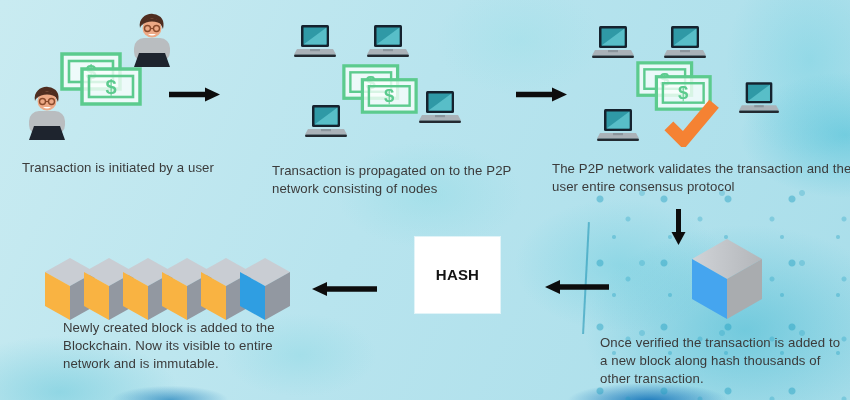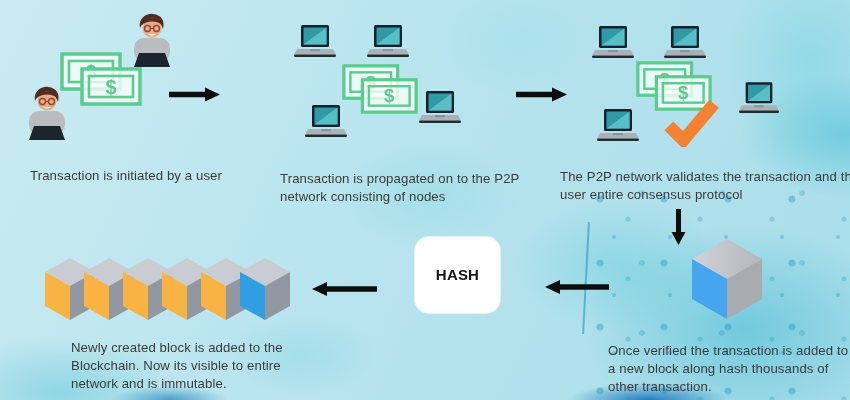--- a/index.html
+++ b/index.html
@@ -14,28 +14,27 @@
       radial-gradient(ellipse 230px 150px at 745px 330px, rgba(66,184,209,0.55), transparent 70%),
       radial-gradient(ellipse 150px 95px at 620px 265px, rgba(110,205,222,0.50), transparent 70%),
       radial-gradient(ellipse 170px 80px at 60px 392px, rgba(105,200,218,0.55), transparent 70%),
       radial-gradient(ellipse 130px 75px at 430px 195px, rgba(150,220,230,0.55), transparent 72%),
       radial-gradient(ellipse 110px 60px at 300px 355px, rgba(140,216,228,0.45), transparent 70%),
       radial-gradient(ellipse 120px 80px at 520px 40px, rgba(160,224,233,0.50), transparent 70%),
       linear-gradient(115deg,#c9ebf1 0%,#b8e4ee 45%,#a9deea 100%);
   }
   .abs{position:absolute;}
   .caption{
-    position:absolute;font-size:13.2px;line-height:1.38;color:#3b3b3b;margin:12px;
+    position:absolute;font-size:13.2px;line-height:1.38;color:#3b3b3b;margin:4px;
     letter-spacing:.1px;
   }
   .hashbox{
     position:absolute;left:415px;top:237px;width:85px;height:76px;background:#fff;
     display:flex;flex-direction:column;align-items:center;justify-content:center;
     box-shadow:0 0 0 1px rgba(255,255,255,.6);
-    border-radius:14px;
   }
   .hashbox span{font-weight:700;font-size:15px;color:#141414;line-height:1.5;letter-spacing:.2px;}
   .speckles{
     position:absolute;left:588px;top:185px;width:262px;height:215px;opacity:.75;pointer-events:none;
     background-image:
       radial-gradient(circle at 12px 14px, rgba(25,155,190,.55) 3px, transparent 4px),
       radial-gradient(circle at 40px 34px, rgba(25,155,190,.40) 2px, transparent 3px),
       radial-gradient(circle at 26px 52px, rgba(25,155,190,.45) 1.5px, transparent 2.5px),
       radial-gradient(circle at 54px 8px,  rgba(25,155,190,.35) 2.5px, transparent 3.5px);
     background-size:64px 64px,72px 60px,56px 58px,80px 70px;
@@ -262,15 +261,15 @@
       <polygon points="1,15 26,29 26,63 1,49" fill="#f9b342"></polygon>
       <polygon points="51,15 26,29 26,63 51,49" fill="#9298a1"></polygon>
     </svg>
     <svg class="abs" style="left:195px;top:0px" width="52" height="65" viewBox="0 0 52 65">
       <polygon points="26,1 51,15 26,29 1,15" fill="#c9cdd3"></polygon>
       <polygon points="1,15 26,29 26,63 1,49" fill="#2f9ee2"></polygon>
       <polygon points="51,15 26,29 26,63 51,49" fill="#9298a1"></polygon>
     </svg>
   </div>
 
-  <p class="caption" style="left:59px;top:327px;width:222px">Newly created block is added to the Blockchain. Now its visible to entire network and is immutable.</p>
+  <p class="caption" style="left:59px;top:315px;width:222px">Newly created block is added to the Blockchain. Now its visible to entire network and is immutable.</p>
 
 </div>
 
 </body></html>

